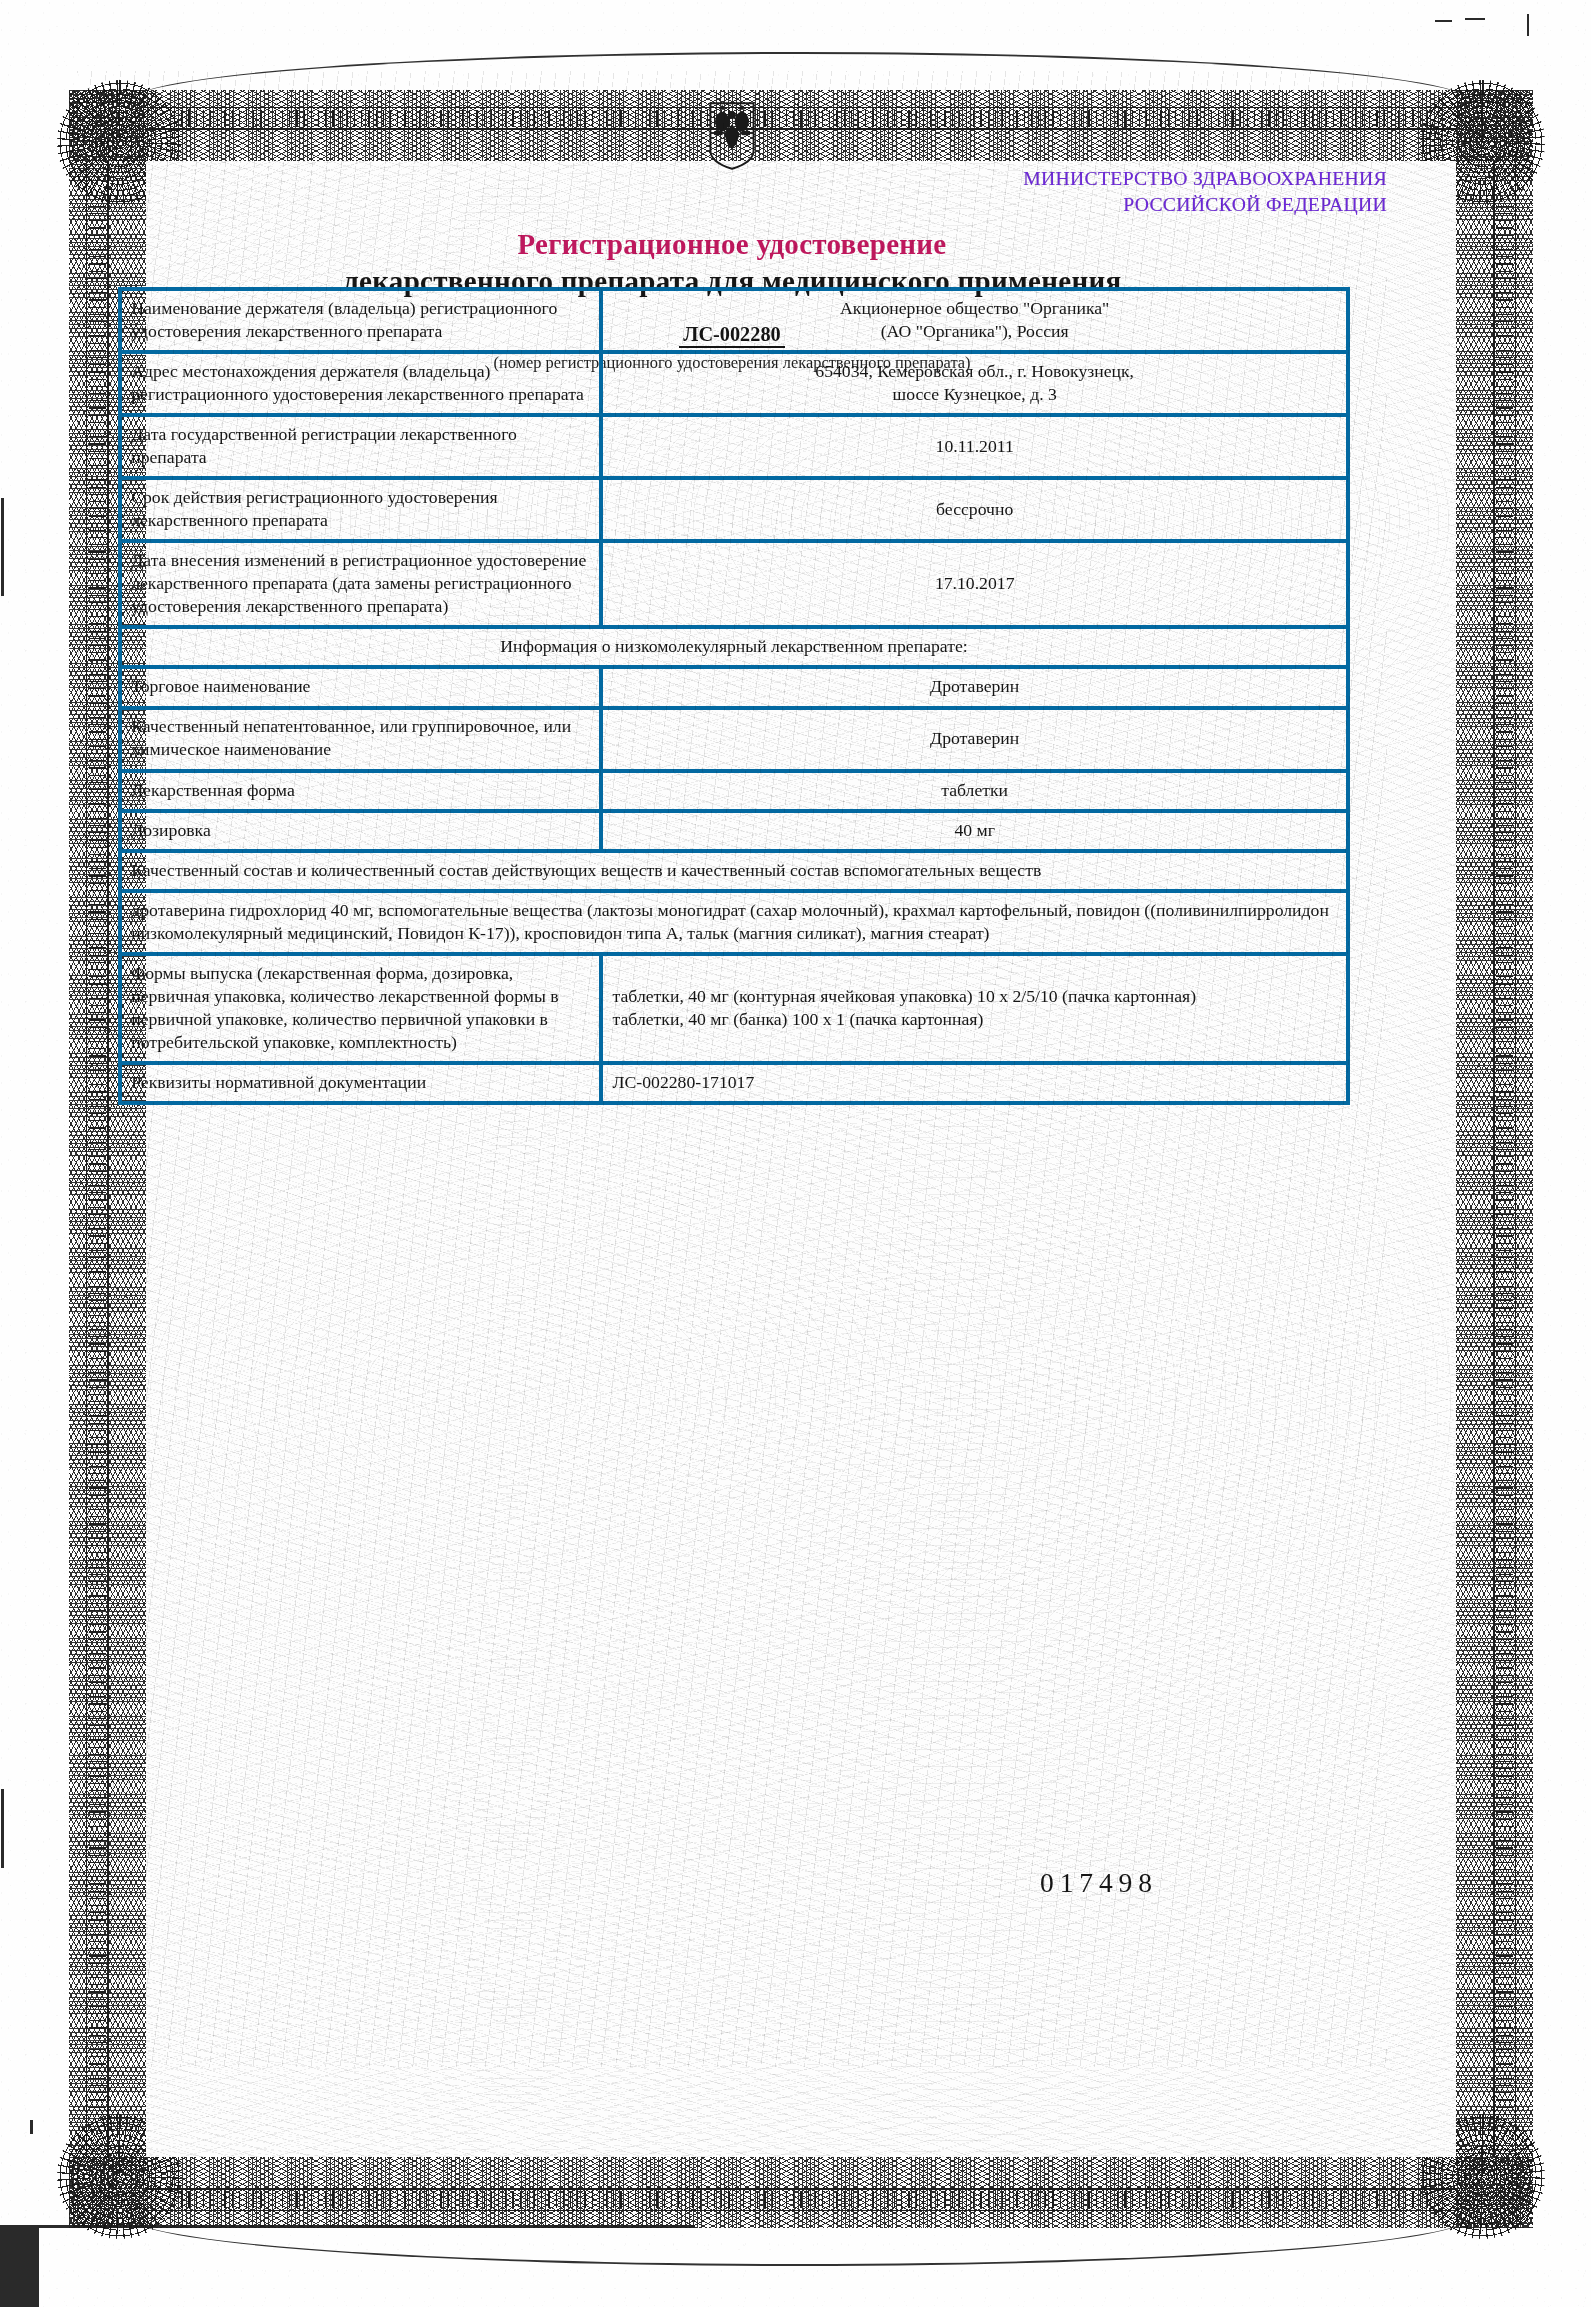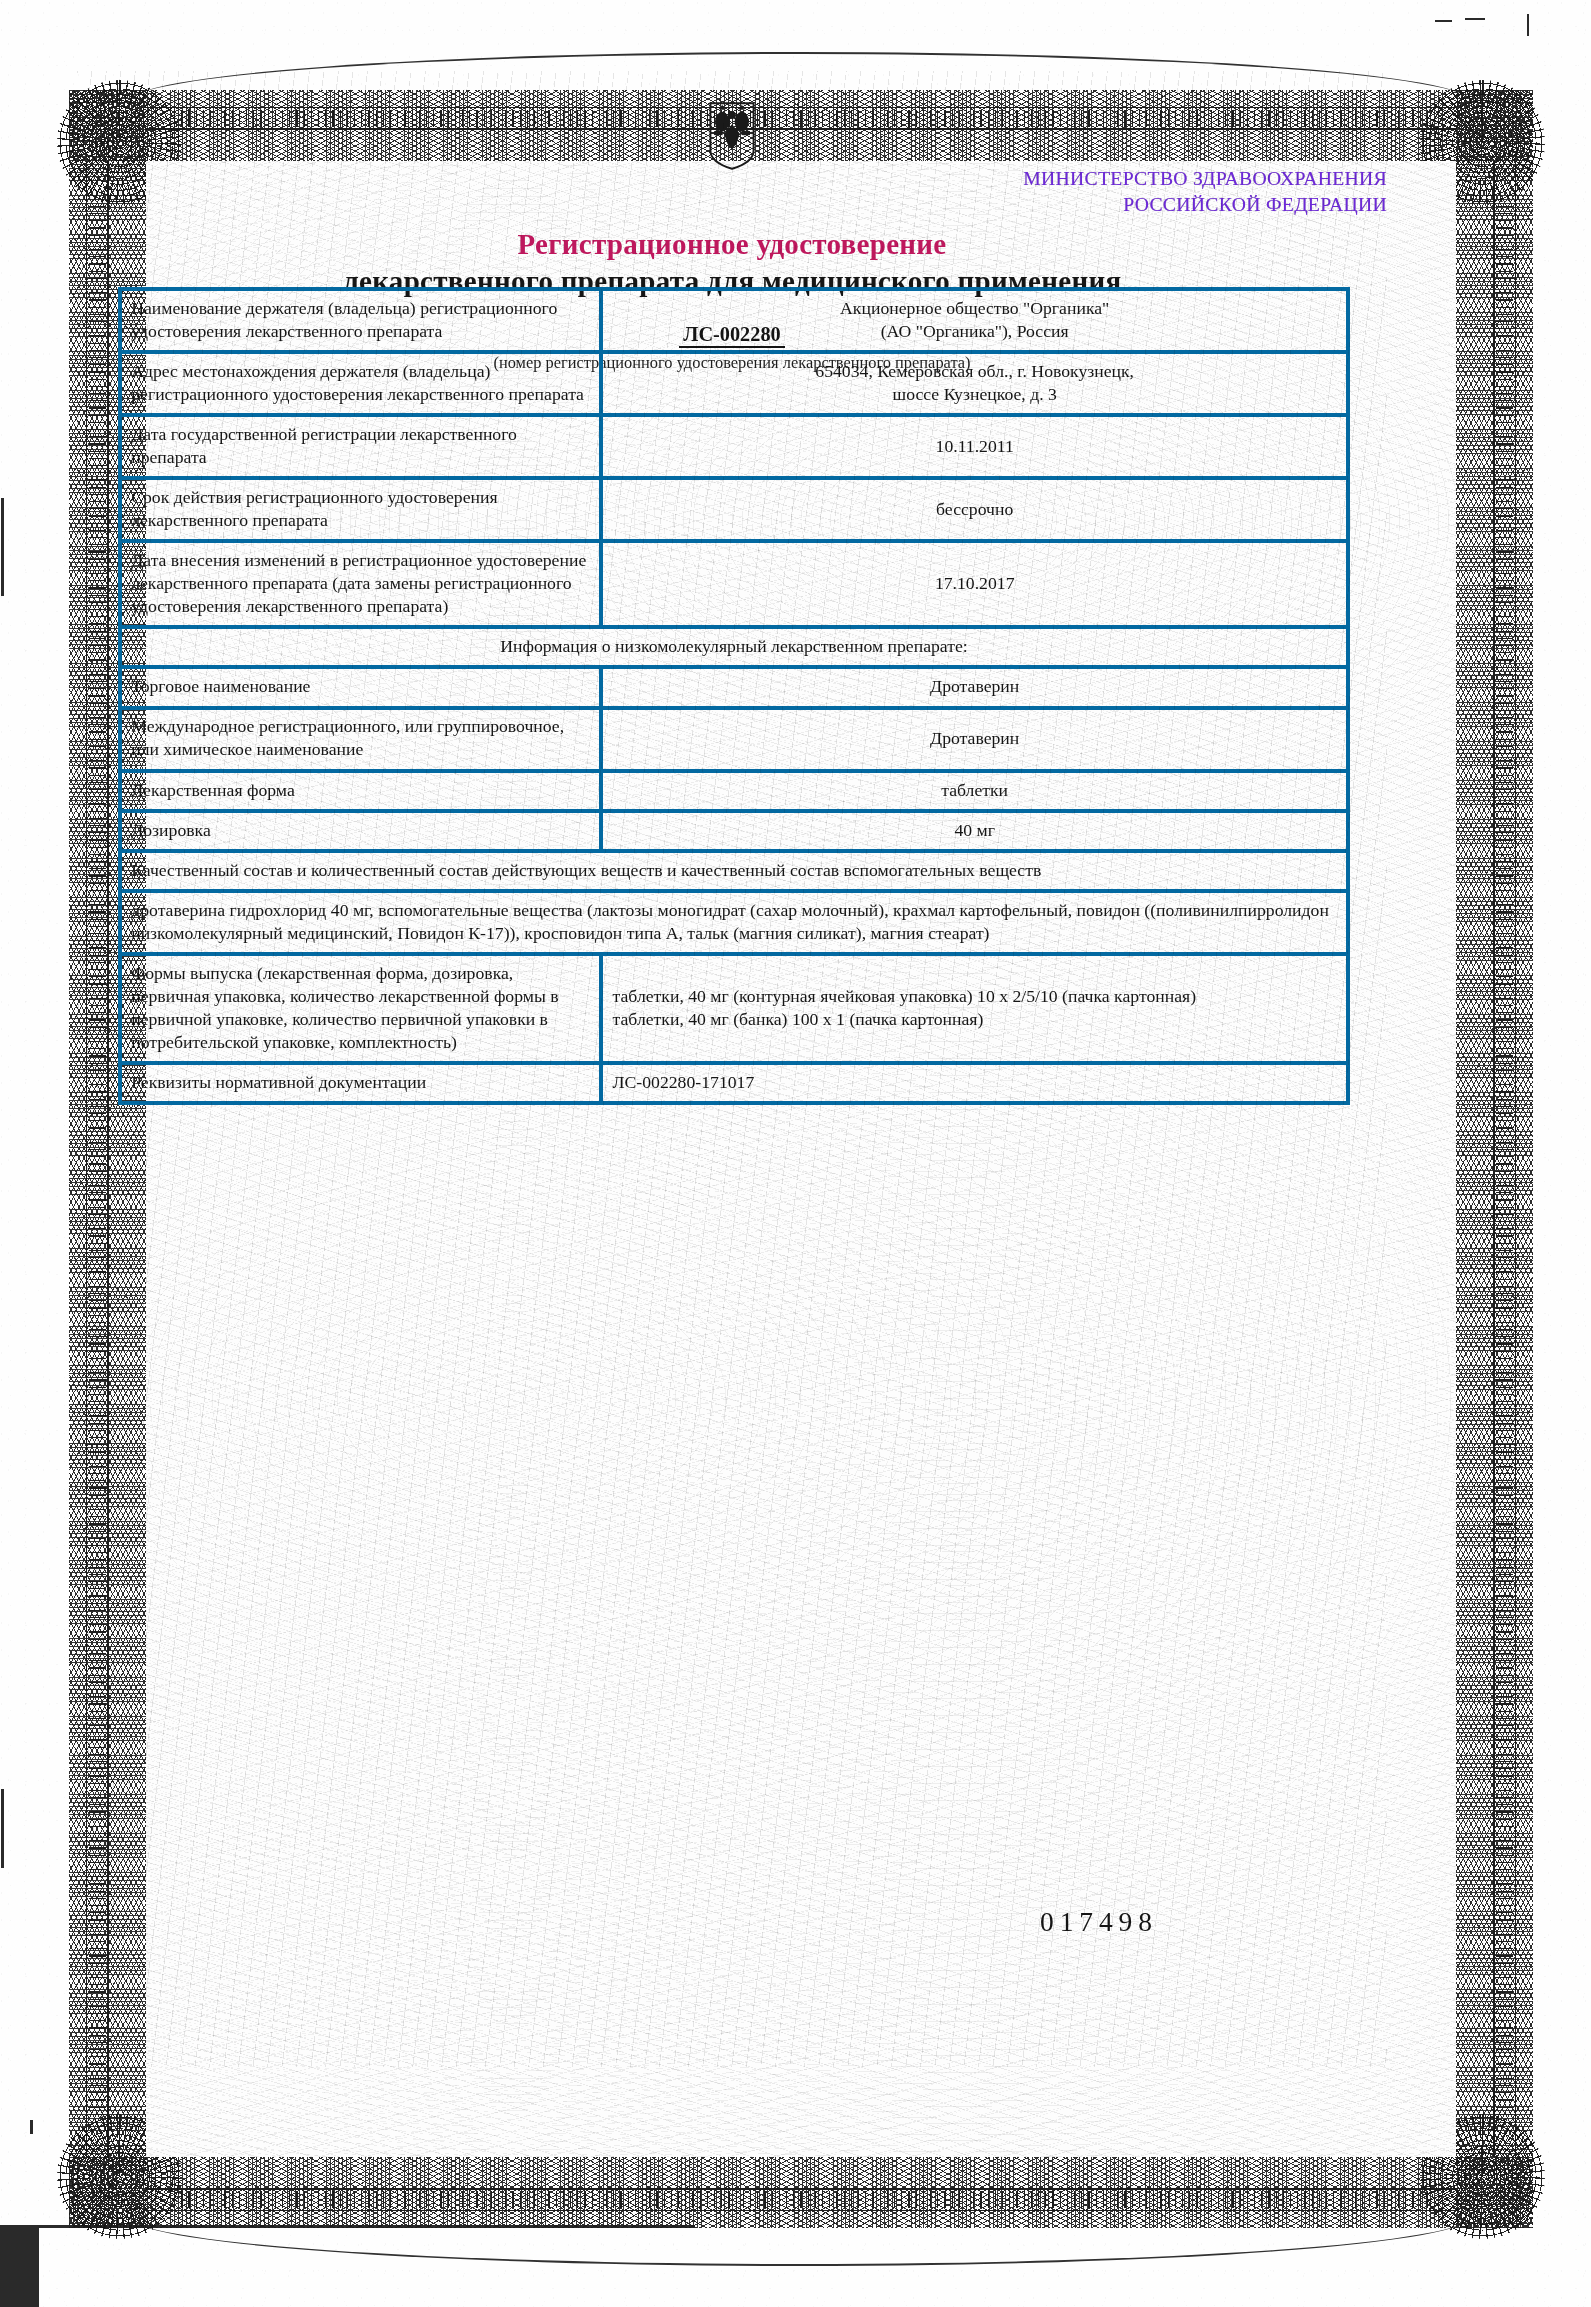--- a/index.html
+++ b/index.html
@@ -171,21 +171,20 @@
   td.full{text-align:center;}
   td.full-left{text-align:left;}
   td.val-left{text-align:left;}
   .nowrapline{white-space:pre-line;}
 
   
   #serial-number{
     position:absolute;left:963px;top:1796px;width:275px;text-align:left;
     font-size:27.5px;letter-spacing:5.9px;color:#151515;
     font-family:"Liberation Serif","DejaVu Serif",serif;
-    margin-top:39px;
   }
 
   
   #ghost{
     position:absolute;inset:0;pointer-events:none;opacity:.10;
     background-image:repeating-linear-gradient(97deg,#000 0 0.7px,transparent 0.7px 14.4px);
   }
 </style>
 </head>
 <body>
@@ -290,21 +289,21 @@
           <td class="val">17.10.2017</td>
         </tr>
         <tr>
           <td class="full" colspan="2">Информация о низкомолекулярный лекарственном препарате:</td>
         </tr>
         <tr>
           <td class="lbl">Торговое наименование</td>
           <td class="val">Дротаверин</td>
         </tr>
         <tr>
-          <td class="lbl">Международное регистрационного, или группировочное, или химическое наименование</td>
+          <td class="lbl">Качественный непатентованное, или группировочное, или химическое наименование</td>
           <td class="val">Дротаверин</td>
         </tr>
         <tr>
           <td class="lbl">Лекарственная форма</td>
           <td class="val">таблетки</td>
         </tr>
         <tr>
           <td class="lbl">Дозировка</td>
           <td class="val">40 мг</td>
         </tr>

